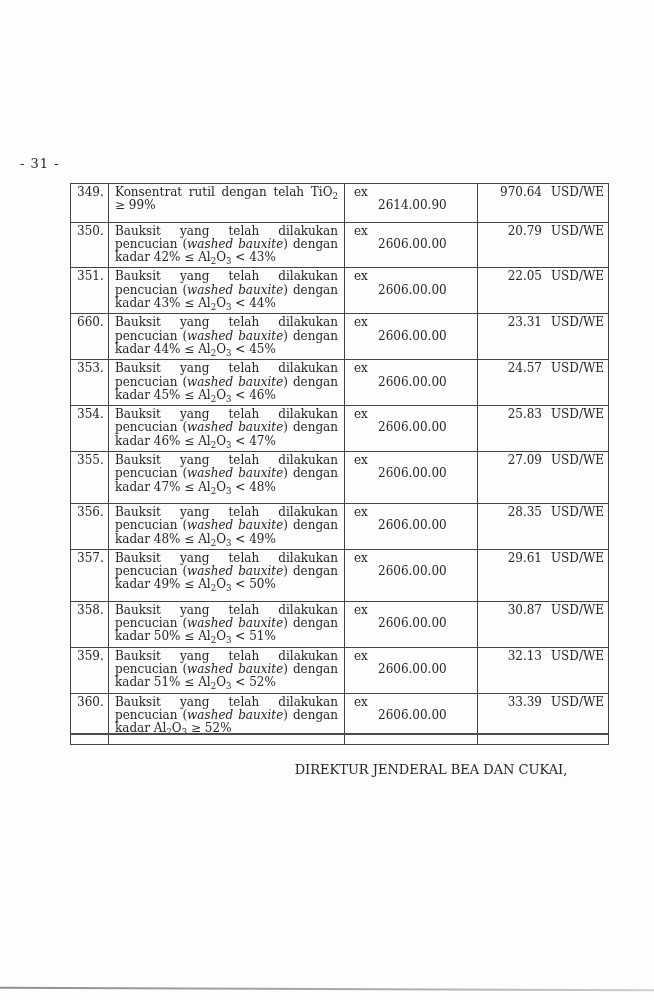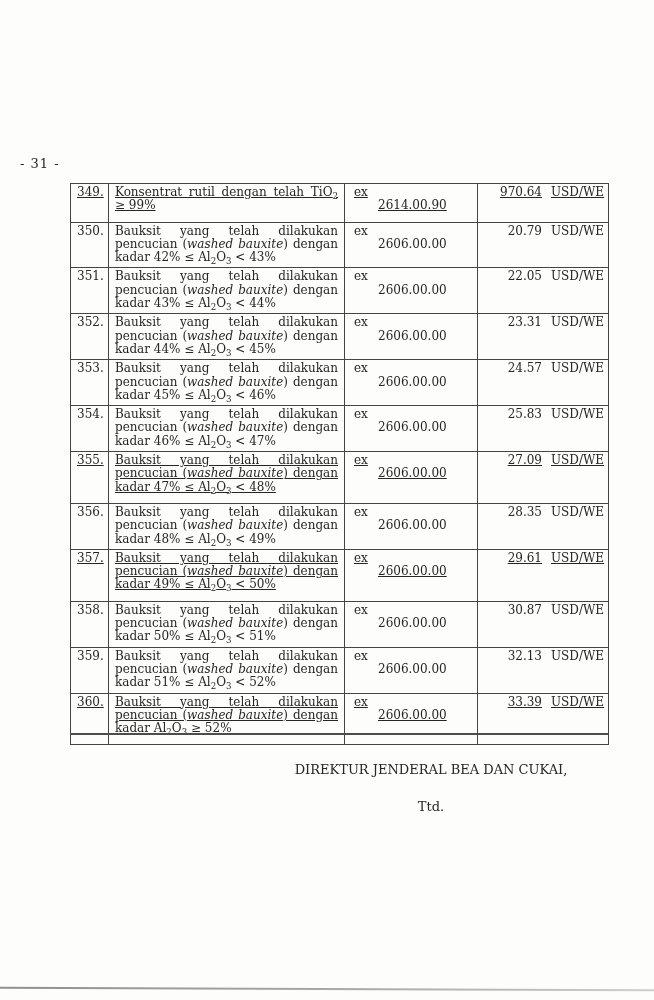--- a/index.html
+++ b/index.html
@@ -19,21 +19,21 @@
   }
   table.doc-table td{
     border:1px solid #444;vertical-align:top;
     font-size:12px;line-height:13.3px;
     padding:2px 6px 3px;
   }
   td.c-no{text-align:right;padding-right:4px;padding-left:2px;}
   td.c-desc{text-align:justify;padding:2px 7px 3px;}
   td.c-desc i{font-style:italic;}
   td.c-desc sub{font-size:0.72em;line-height:0;}
-  tr.tall td{padding-bottom:9px;text-decoration:underline;}
+  tr.tall td{padding-bottom:9px;}
   .hs-wrap{display:flex;align-items:flex-start;flex-direction:column;}
   .hs-ex{padding-left:3px;}
   .hs-code{margin-left:27px;}
   .price-wrap{display:flex;align-items:flex-start;}
   .price-val{flex:0 0 58px;text-align:right;}
   .price-unit{margin-left:9px;}
   .footer-rule{
     position:absolute;top:733px;left:70px;width:538px;height:2px;
     background:#4d4d4d;
   }
@@ -105,21 +105,21 @@
           </div>
         </td>
         <td class="c-price">
           <div class="price-wrap">
             <span class="price-val">22.05</span>
             <span class="price-unit">USD/WE</span>
           </div>
         </td>
       </tr>
       <tr>
-        <td class="c-no">352.</td>
+        <td class="c-no">660.</td>
         <td class="c-desc"><span>Bauksit yang telah dilakukan pencucian (</span><i>washed bauxite</i><span>) dengan kadar 44% ≤ Al</span><sub>2</sub><span>O</span><sub>3</sub><span> &lt; 45%</span></td>
         <td class="c-hs">
           <div class="hs-wrap">
             <span class="hs-ex">ex</span>
             <span class="hs-code">2606.00.00</span>
           </div>
         </td>
         <td class="c-price">
           <div class="price-wrap">
             <span class="price-val">23.31</span>
@@ -255,16 +255,15 @@
           </div>
         </td>
       </tr>
     </tbody>
 </table>
 
 <div class="footer-rule"></div>
 
 <div class="signature">
   <div>DIREKTUR JENDERAL BEA DAN CUKAI,</div>
-  <div class="sig-ttd">Ttd.</div>
 </div>
 
 <div class="scan-edge-line"></div>
 
 </body></html>

